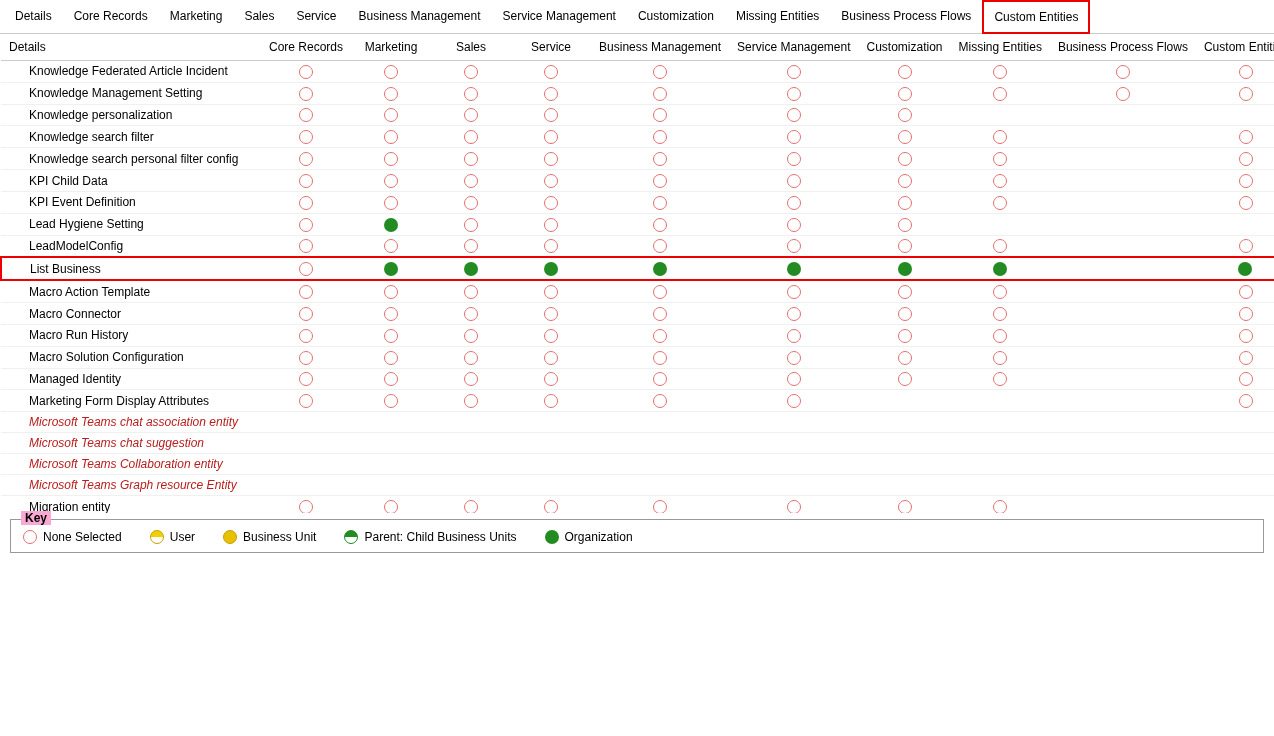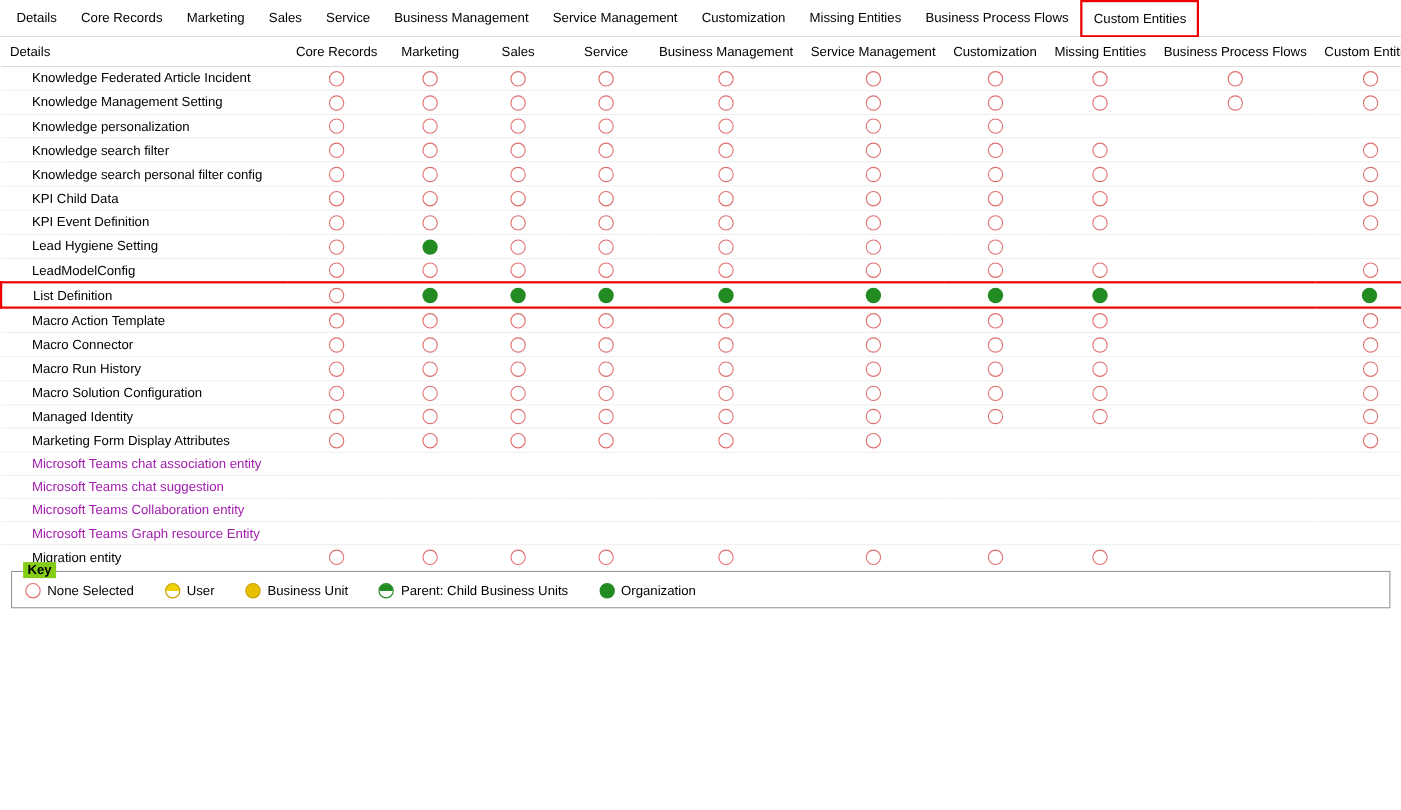--- a/index.html
+++ b/index.html
@@ -88,21 +88,21 @@
       border-bottom: 2px solid #e00;
     }
     tr.highlighted-row td:first-child {
       border-left: 2px solid #e00;
     }
     tr.highlighted-row td:last-child {
       border-right: 2px solid #e00;
     }
 
     
-    .link-text { color: #a21caf; text-decoration: none; cursor: pointer; }
+    .link-text { color: #b91c1c; text-decoration: none; cursor: pointer; font-style: italic; }
 
     
     .circle {
       display: inline-block;
       width: 14px;
       height: 14px;
       border-radius: 50%;
       vertical-align: middle;
     }
     .circle-empty {
@@ -129,21 +129,21 @@
       border: 1px solid #999;
       margin: 6px 10px 6px 10px;
       padding: 6px 16px 8px 12px;
       position: relative;
       flex-shrink: 0;
     }
     .key-box-title {
       position: absolute;
       top: -9px;
       left: 10px;
-      background: #84cc16;
+      background: #f9a8d4;
       padding: 0 4px;
       font-size: 12px;
       font-weight: bold;
     }
     .key-items {
       display: flex;
       align-items: center;
       gap: 28px;
       margin-top: 4px;
     }
@@ -297,21 +297,21 @@
               <td><span class="circle circle-empty"></span></td>
               <td><span class="circle circle-empty"></span></td>
               <td><span class="circle circle-empty"></span></td>
               <td><span class="circle circle-empty"></span></td>
               <td><span class="circle circle-empty"></span></td>
               <td><span class="circle circle-empty"></span></td>
               <td></td>
               <td><span class="circle circle-empty"></span></td>
             </tr>
             <tr class="highlighted-row">
-              <td>List Definition</td>
+              <td>List Business</td>
               <td><span class="circle circle-empty"></span></td>
               <td><span class="circle circle-green"></span></td>
               <td><span class="circle circle-green"></span></td>
               <td><span class="circle circle-green"></span></td>
               <td><span class="circle circle-green"></span></td>
               <td><span class="circle circle-green"></span></td>
               <td><span class="circle circle-green"></span></td>
               <td><span class="circle circle-green"></span></td>
               <td></td>
               <td><span class="circle circle-green"></span></td>

